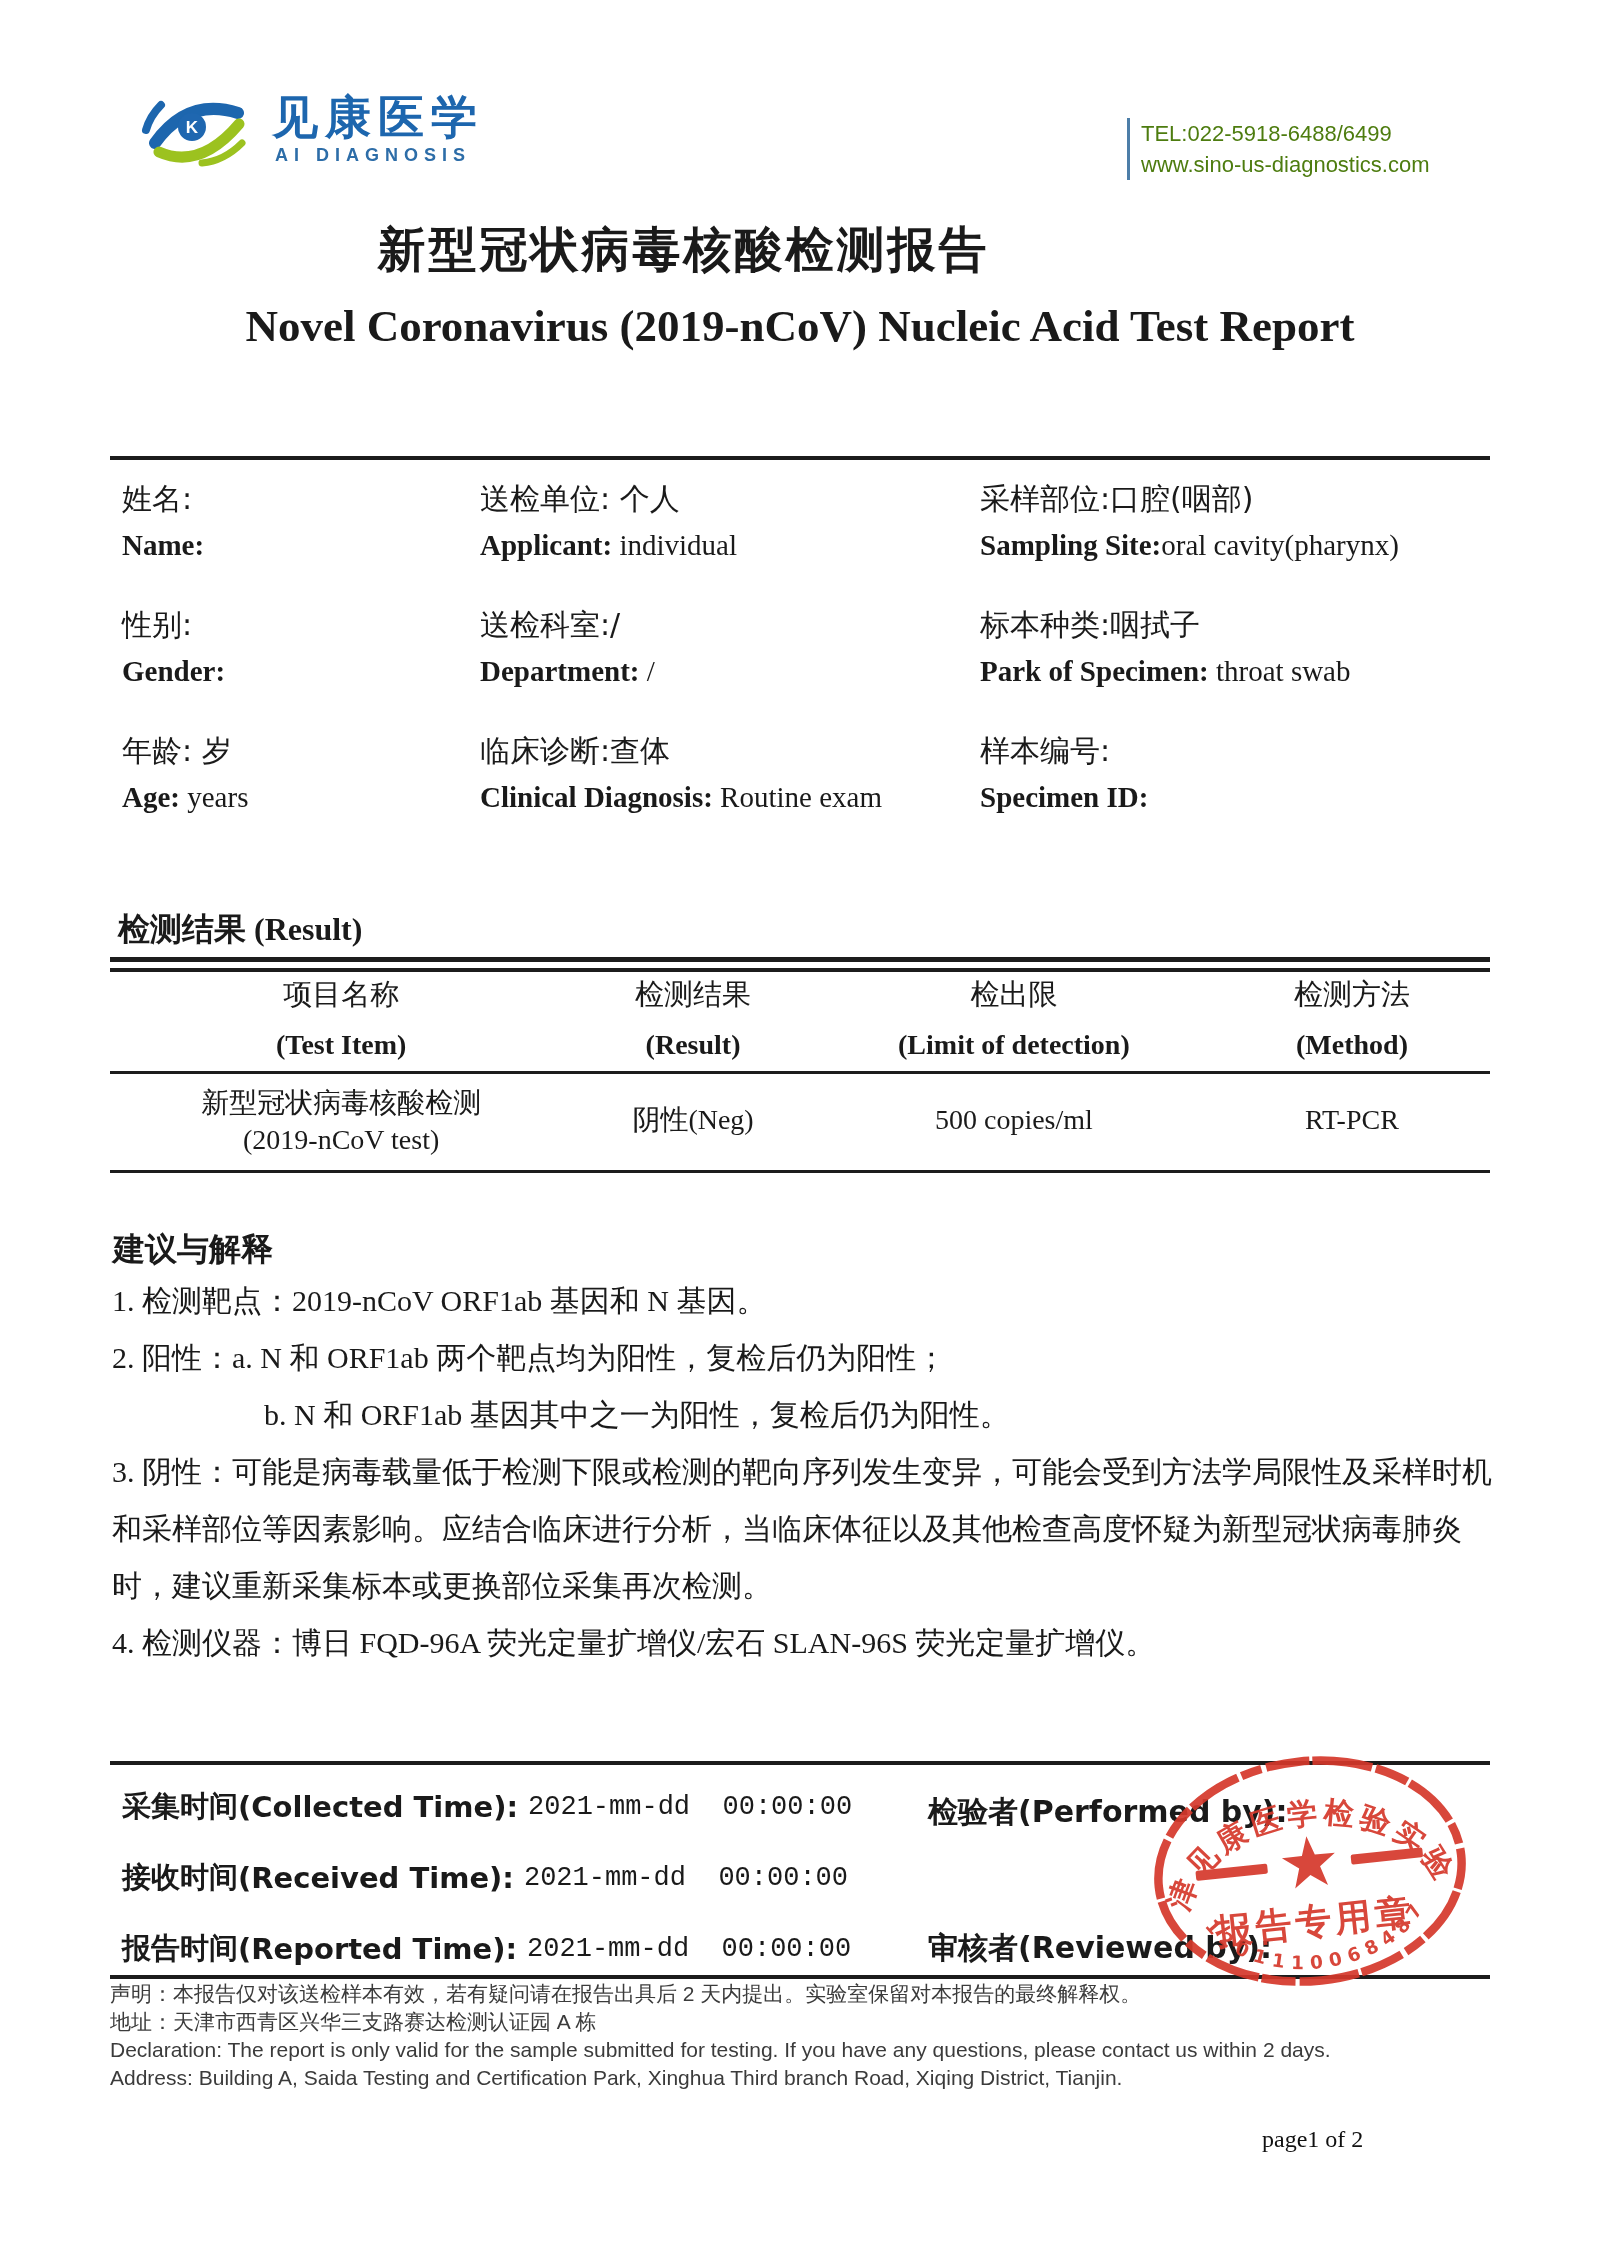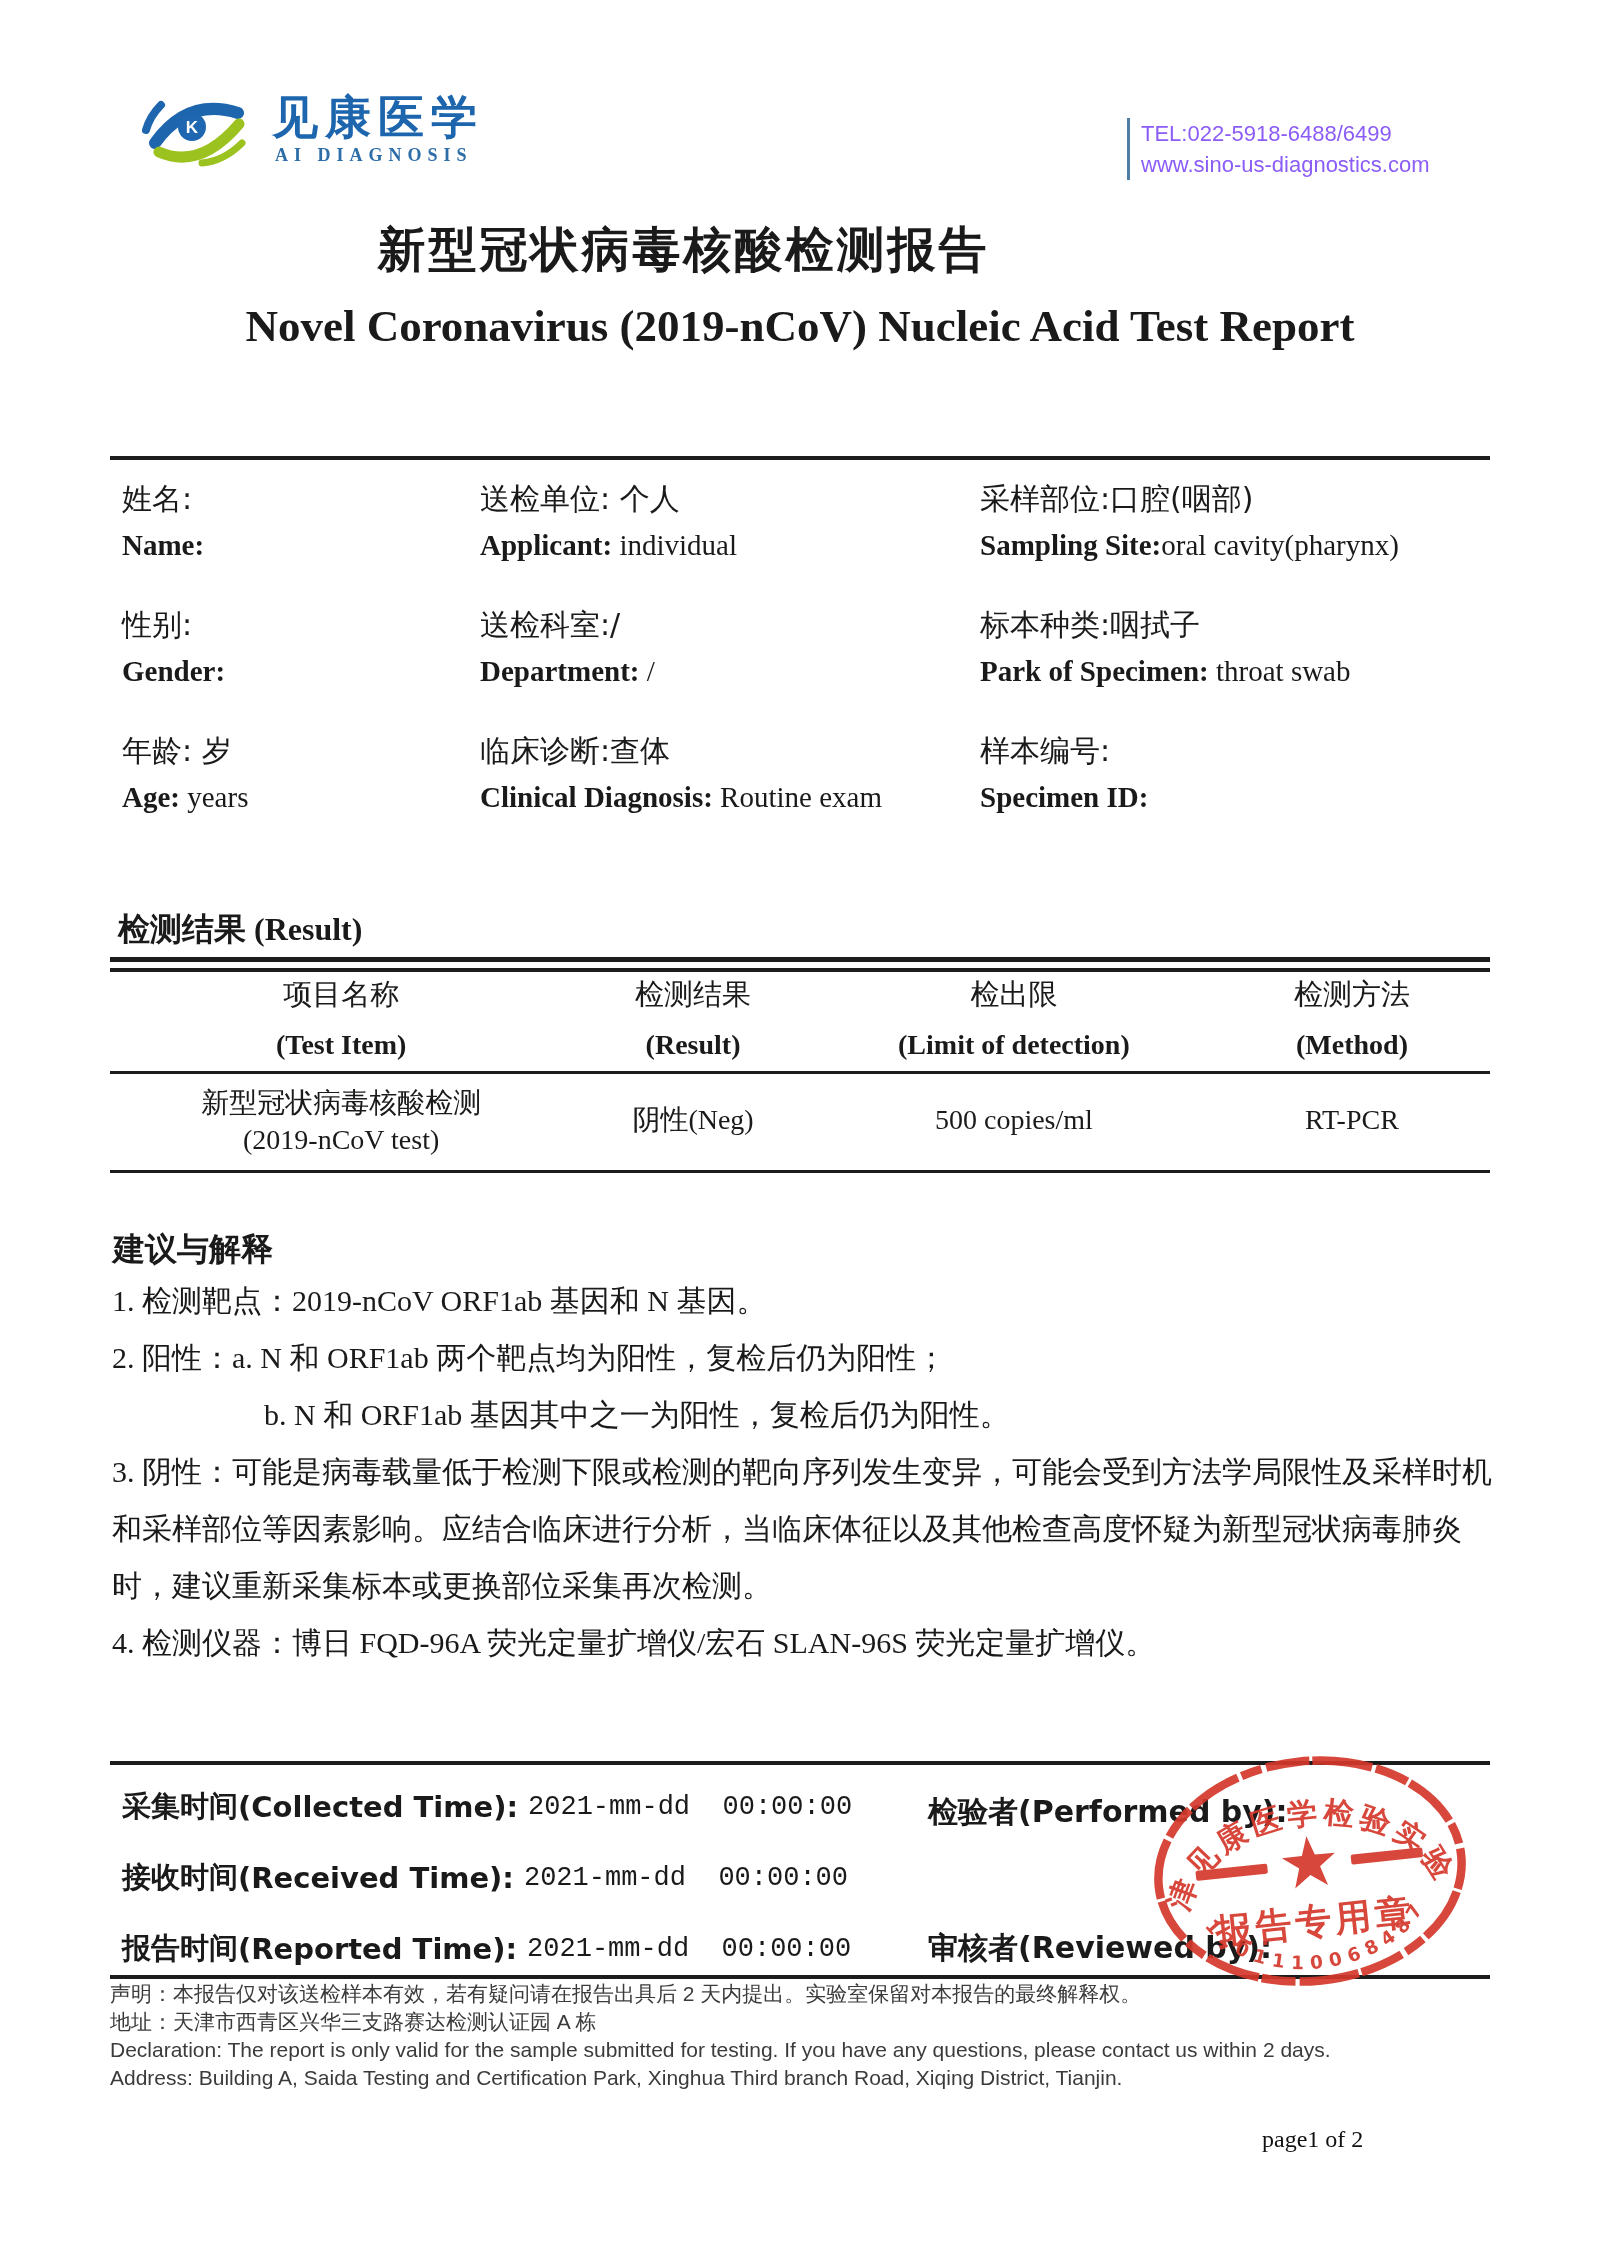--- a/index.html
+++ b/index.html
@@ -10,23 +10,23 @@
   }
   .serif{ font-family:"Liberation Serif","DejaVu Serif",serif; }
 
   
   .logo { position:absolute; left:138px; top:92px; display:flex; align-items:flex-start; }
   .logo-icon { width:122px; height:78px; flex:0 0 auto; }
   .logo-text { margin-left:12px; }
   .logo-cn { font-size:46px; font-weight:bold; color:#1d66ae; letter-spacing:7px; line-height:50px;
              font-family:"DejaVu Sans","Liberation Sans",sans-serif; }
   .logo-en { font-size:18px; font-weight:bold; color:#2d6da8; letter-spacing:6px; margin-top:3px;
-             padding-left:3px; font-family:Liberation Serif, serif; }
+             padding-left:3px; font-family:Liberation Sans, sans-serif; }
   .contact { position:absolute; left:1127px; top:118px; border-left:3px solid #4d7ea8;
-             padding-left:11px; color:#8b5cf6; font-size:22px; line-height:31px;
+             padding-left:11px; color:#4d7c0f; font-size:22px; line-height:31px;
              font-family:"Liberation Sans","DejaVu Sans",sans-serif; }
 
   
   .title-cn { position:absolute; left:0; top:218px; width:1367px; text-align:center;
               font-size:48px; font-weight:bold; letter-spacing:3px;
               font-family:"DejaVu Sans","Liberation Sans",sans-serif; }
   .title-en { position:absolute; left:0; top:300px; width:1600px; text-align:center;
               font-size:45px; font-weight:bold; }
 
   

